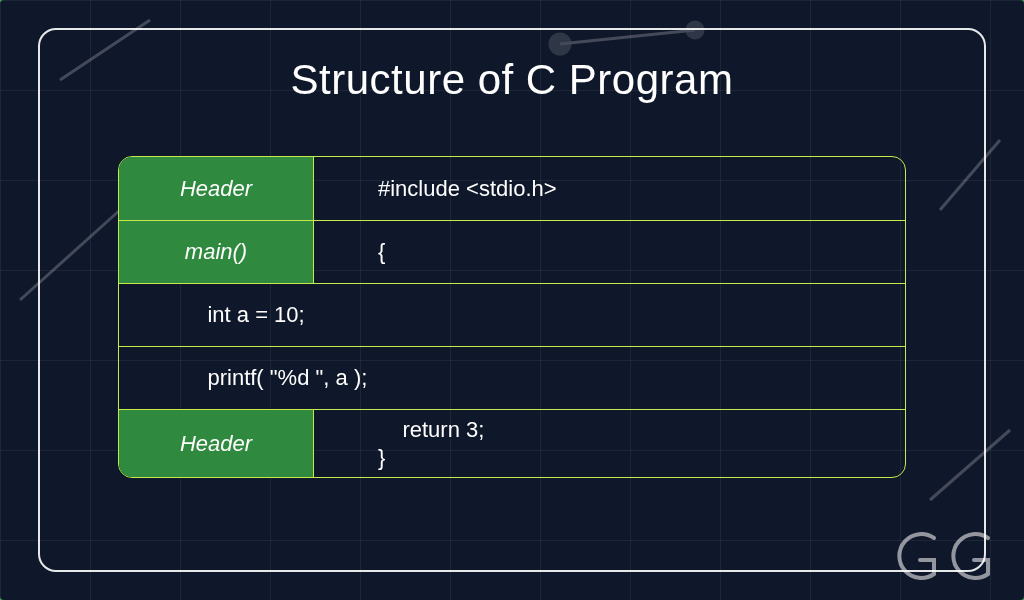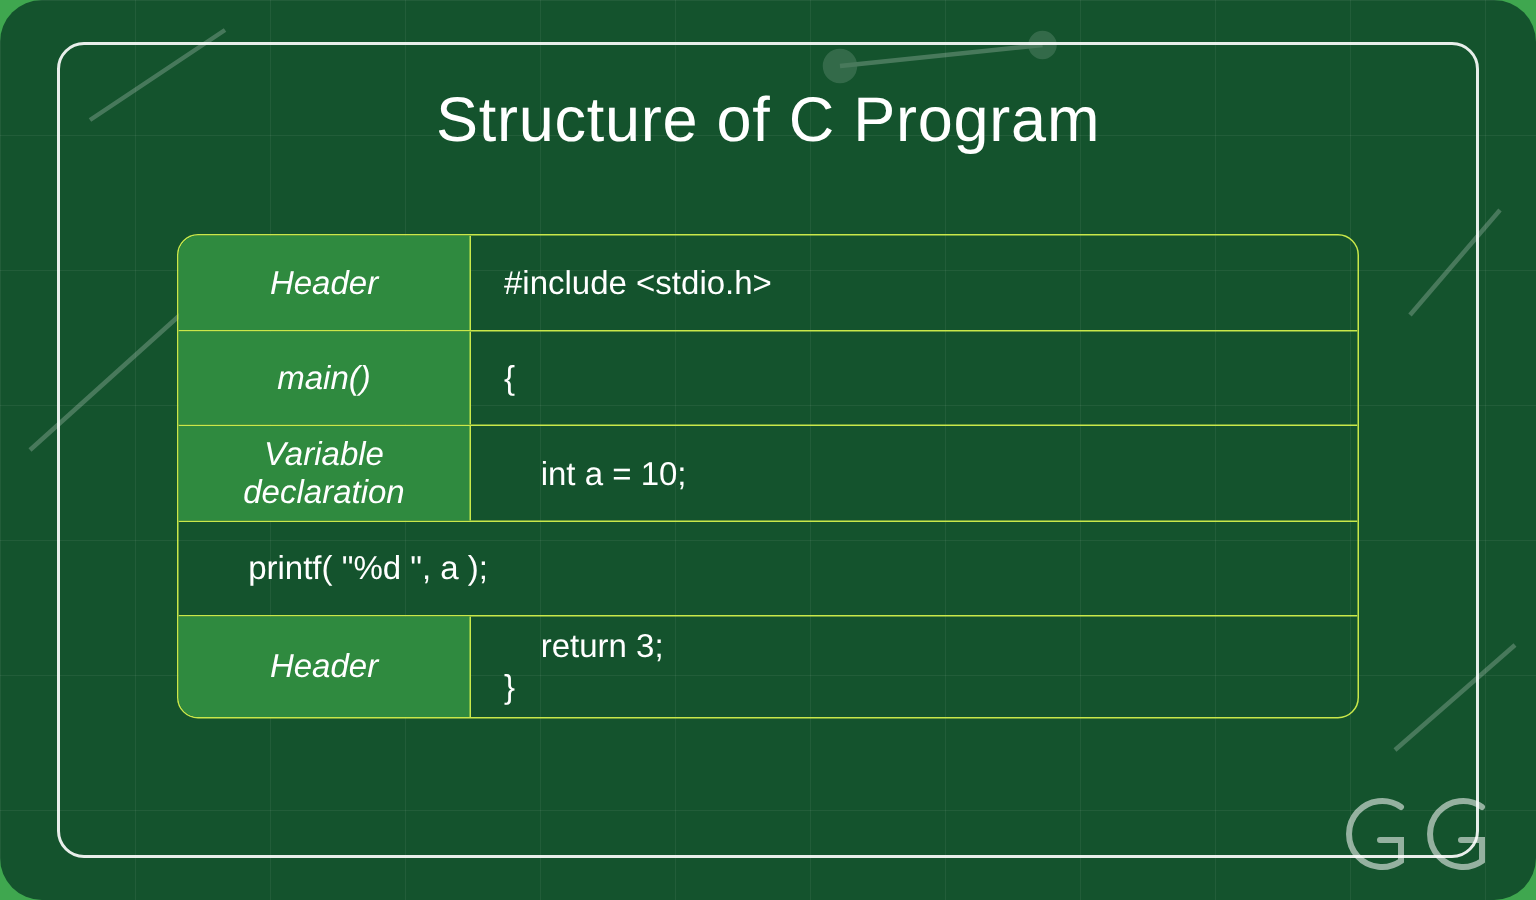--- a/index.html
+++ b/index.html
@@ -23,22 +23,22 @@
     position: absolute; inset: 0; pointer-events: none; opacity: 0.22;
   }
   .outer {
     position: absolute;
     left: 38px; right: 38px; top: 28px; bottom: 28px;
     border: 2px solid rgba(255,255,255,0.9);
     border-radius: 18px;
   }
   .card {
     position: absolute; inset: 0;
-    background: #14532d;
-    border-radius: 28px;
+    background: #0f172a;
+    border-radius: 4px;
     overflow: hidden;
   }
   .title {
     color: #ffffff;
     font-size: 42px;
     font-weight: 400;
     text-align: center;
     margin-top: 56px;
     letter-spacing: 0.5px;
   }
@@ -73,20 +73,21 @@
   .code {
     flex: 1;
     color: #ffffff;
     font-size: 22px;
     font-family: "Segoe UI", Arial, sans-serif;
     display: flex;
     flex-direction: column;
     justify-content: center;
     padding: 6px 18px 6px 22px;
     white-space: pre;
+    margin-left: 42px;
   }
   .code .line { line-height: 1.25; }
   .brace { padding-left: 0; }
   .logo {
     position: absolute;
     right: 18px; bottom: 10px;
     width: 120px; height: 66px;
     display: flex; align-items: center; justify-content: center;
   }
   .logo svg { opacity: 0.55; }
@@ -119,21 +120,20 @@
         <span class="line">#include &lt;stdio.h&gt;</span>
       </div>
     </div>
     <div class="row">
       <div class="label">main()</div>
       <div class="code">
         <span class="line brace">{</span>
       </div>
     </div>
     <div class="row">
-      <div class="label">Variable declaration</div>
       <div class="code">
         <span class="line">    int a = 10;</span>
       </div>
     </div>
     <div class="row">
       <div class="code">
         <span class="line">    printf( "%d ", a );</span>
       </div>
     </div>
     <div class="row">

